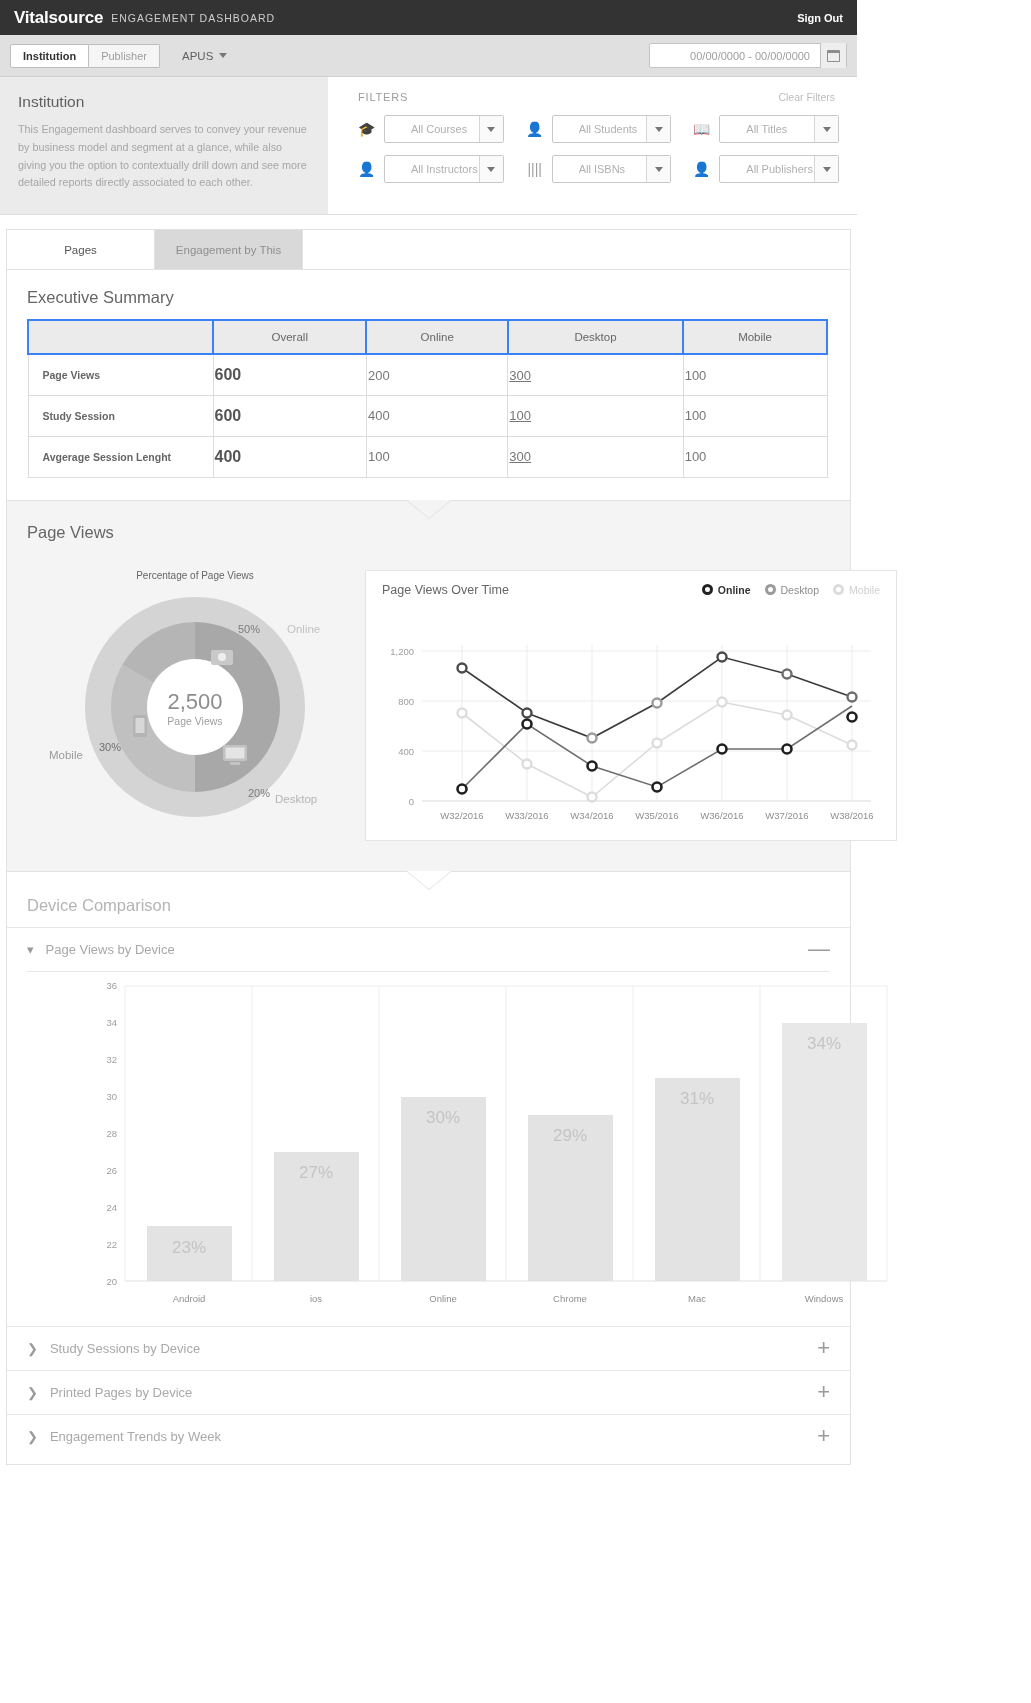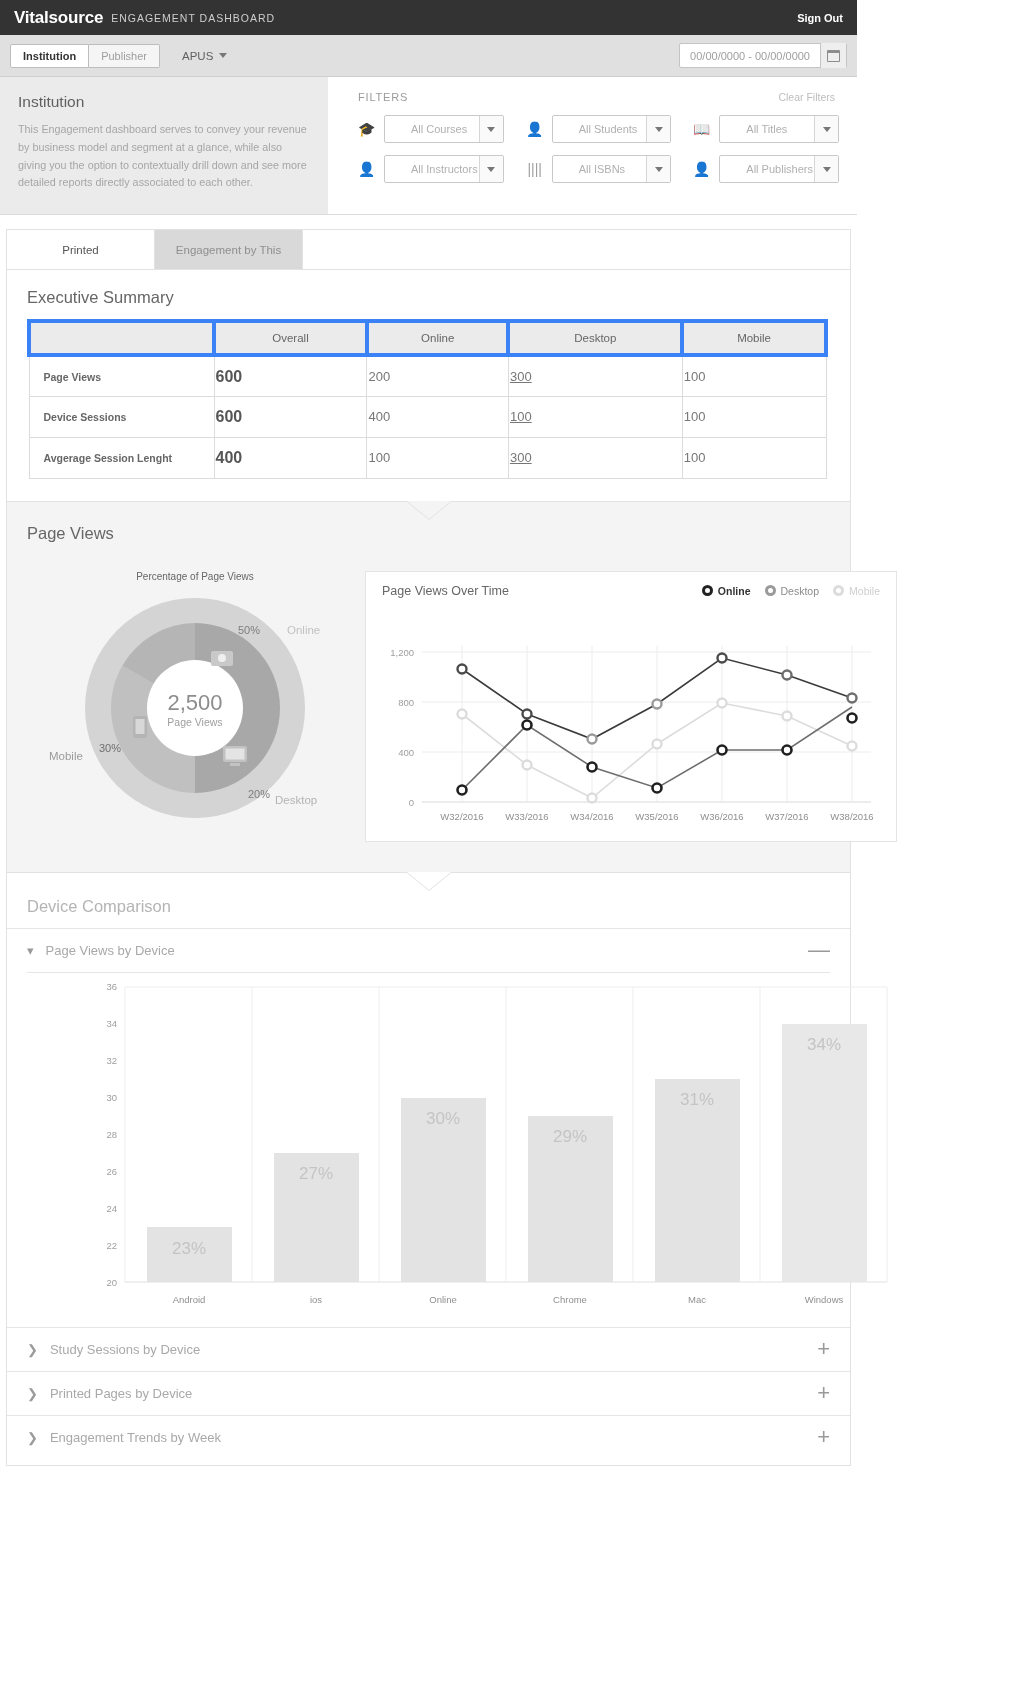--- a/index.html
+++ b/index.html
@@ -35,21 +35,21 @@
     font-size:11px; padding:5px 12px; border:1px solid #bdbdbd; background:#f5f5f5;
     color:#555; cursor:pointer;
   }
   .pill.active { background:#fff; color:#333; font-weight:bold; }
   .pill:first-child { border-radius:2px 0 0 2px; }
   .pill:last-child { border-left:none; border-radius:0 2px 2px 0; color:#9e9e9e; }
   .orgsel { font-size:11.5px; color:#616161; margin-left:22px; cursor:pointer; display:flex; align-items:center; gap:6px;}
   .caret-down { width:0;height:0;border-left:4px solid transparent;border-right:4px solid transparent;border-top:5px solid #777; display:inline-block;}
   .daterange {
     margin-left:auto; display:flex; align-items:center;
-    background:#fff; border:1px solid #c4c4c4; border-radius:2px; height:25px;
+    background:#fff; border:1px solid #c4c4c4; border-radius:2px; height:25px;padding-left:30px;
   }
   .daterange span { font-size:11px; color:#9e9e9e; padding:0 10px; }
   .cal-btn {
     width:26px; height:25px; border-left:1px solid #c4c4c4; background:#eeeeee;
     display:flex; align-items:center; justify-content:center; cursor:pointer;
   }
   .cal-glyph { width:13px;height:12px;border:1px solid #8d8d8d;border-top-width:3px; border-radius:1px;}
 
   
   .headrow { display:flex; background:#fff; border-bottom:1px solid #dcdcdc; }
@@ -81,21 +81,21 @@
     border-right:1px solid #e2e2e2;
   }
   .tab.inactive { background:#d9d9d9; color:#8f8f8f; }
 
   .section-title { font-size:16.5px; font-weight:normal; color:#666; padding:18px 20px 12px 20px; }
   .section-title.muted { color:#b4b4b4; }
 
   
   table.summary { width:calc(100% - 42px); margin:0 20px 22px 20px; border-collapse:collapse; }
   table.summary th {
-    background:#ebebeb; border:4px solid #3b82f6; font-weight:normal; font-size:11.5px;
+    background:#ebebeb; border:2px solid #3b82f6; font-weight:normal; font-size:11.5px;
     color:#666; height:34px;text-align:center;
   }
   table.summary td { border:1px solid #dcdcdc; height:41px; text-align:left; font-size:13px; color:#777; }
   table.summary td.rowhead { text-align:left; padding-left:14px; font-size:10.5px; font-weight:bold; color:#666; width:185px;}
   table.summary td.overall { font-size:16px; font-weight:bold; color:#555; }
   table.summary td.link u { text-decoration:underline; cursor:pointer; color:#777; }
 
   
   .pv-wrap { background:#f4f4f4; border:1px solid #e2e2e2; border-top:none; position:relative; }
   .notch {
@@ -228,21 +228,21 @@
               </div>
           </div>
         </div>
 
       </div>
     </div>
   </div>
 
   <div class="card">
     <div class="tabs">
-      <div class="tab">Printed</div>
+      <div class="tab">Pages</div>
       <div class="tab inactive">Engagement by This</div>
     </div>
 
     <div class="section-title">Executive Summary</div>
 
     <table class="summary">
       <thead>
         <tr>
           <th></th>
           <th>Overall</th>
@@ -253,21 +253,21 @@
       </thead>
       <tbody>
         <tr>
           <td class="rowhead">Page Views</td>
           <td class="overall">600</td>
           <td>200</td>
           <td class="link"><u>300</u></td>
           <td>100</td>
         </tr>
         <tr>
-          <td class="rowhead">Device Sessions</td>
+          <td class="rowhead">Study Session</td>
           <td class="overall">600</td>
           <td>400</td>
           <td class="link"><u>100</u></td>
           <td>100</td>
         </tr>
         <tr>
           <td class="rowhead">Avgerage Session Lenght</td>
           <td class="overall">400</td>
           <td>100</td>
           <td class="link"><u>300</u></td>

